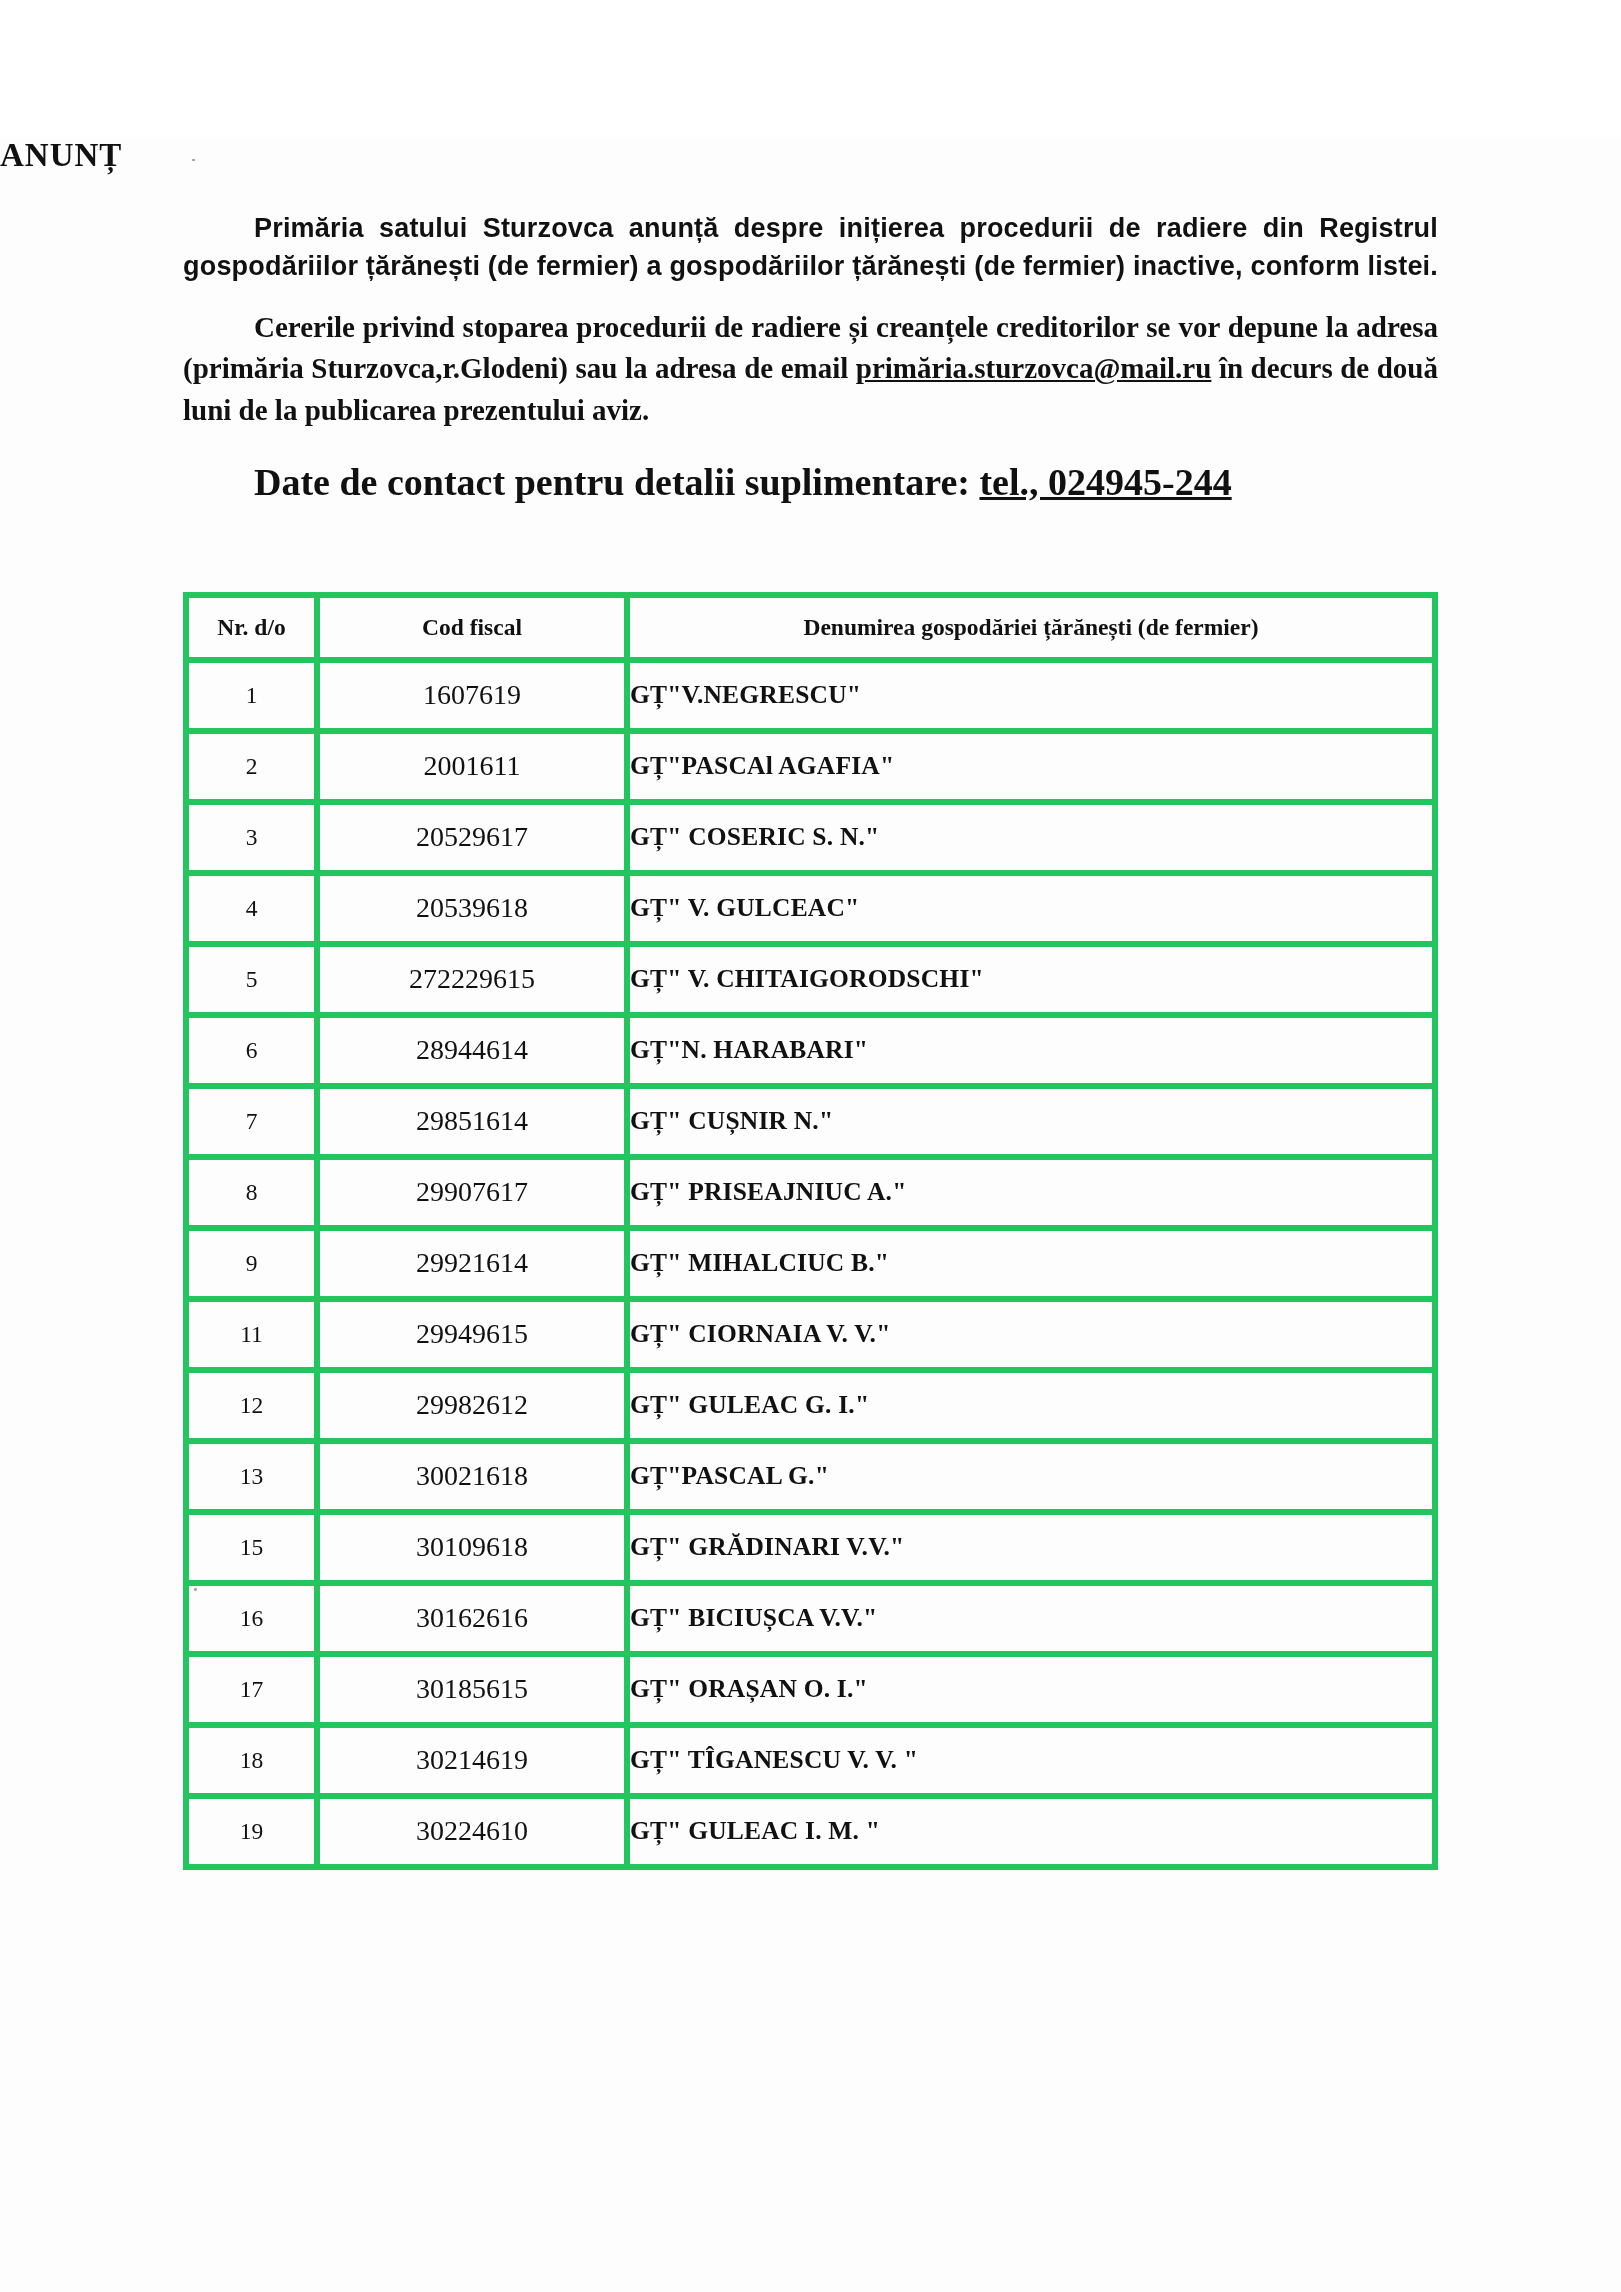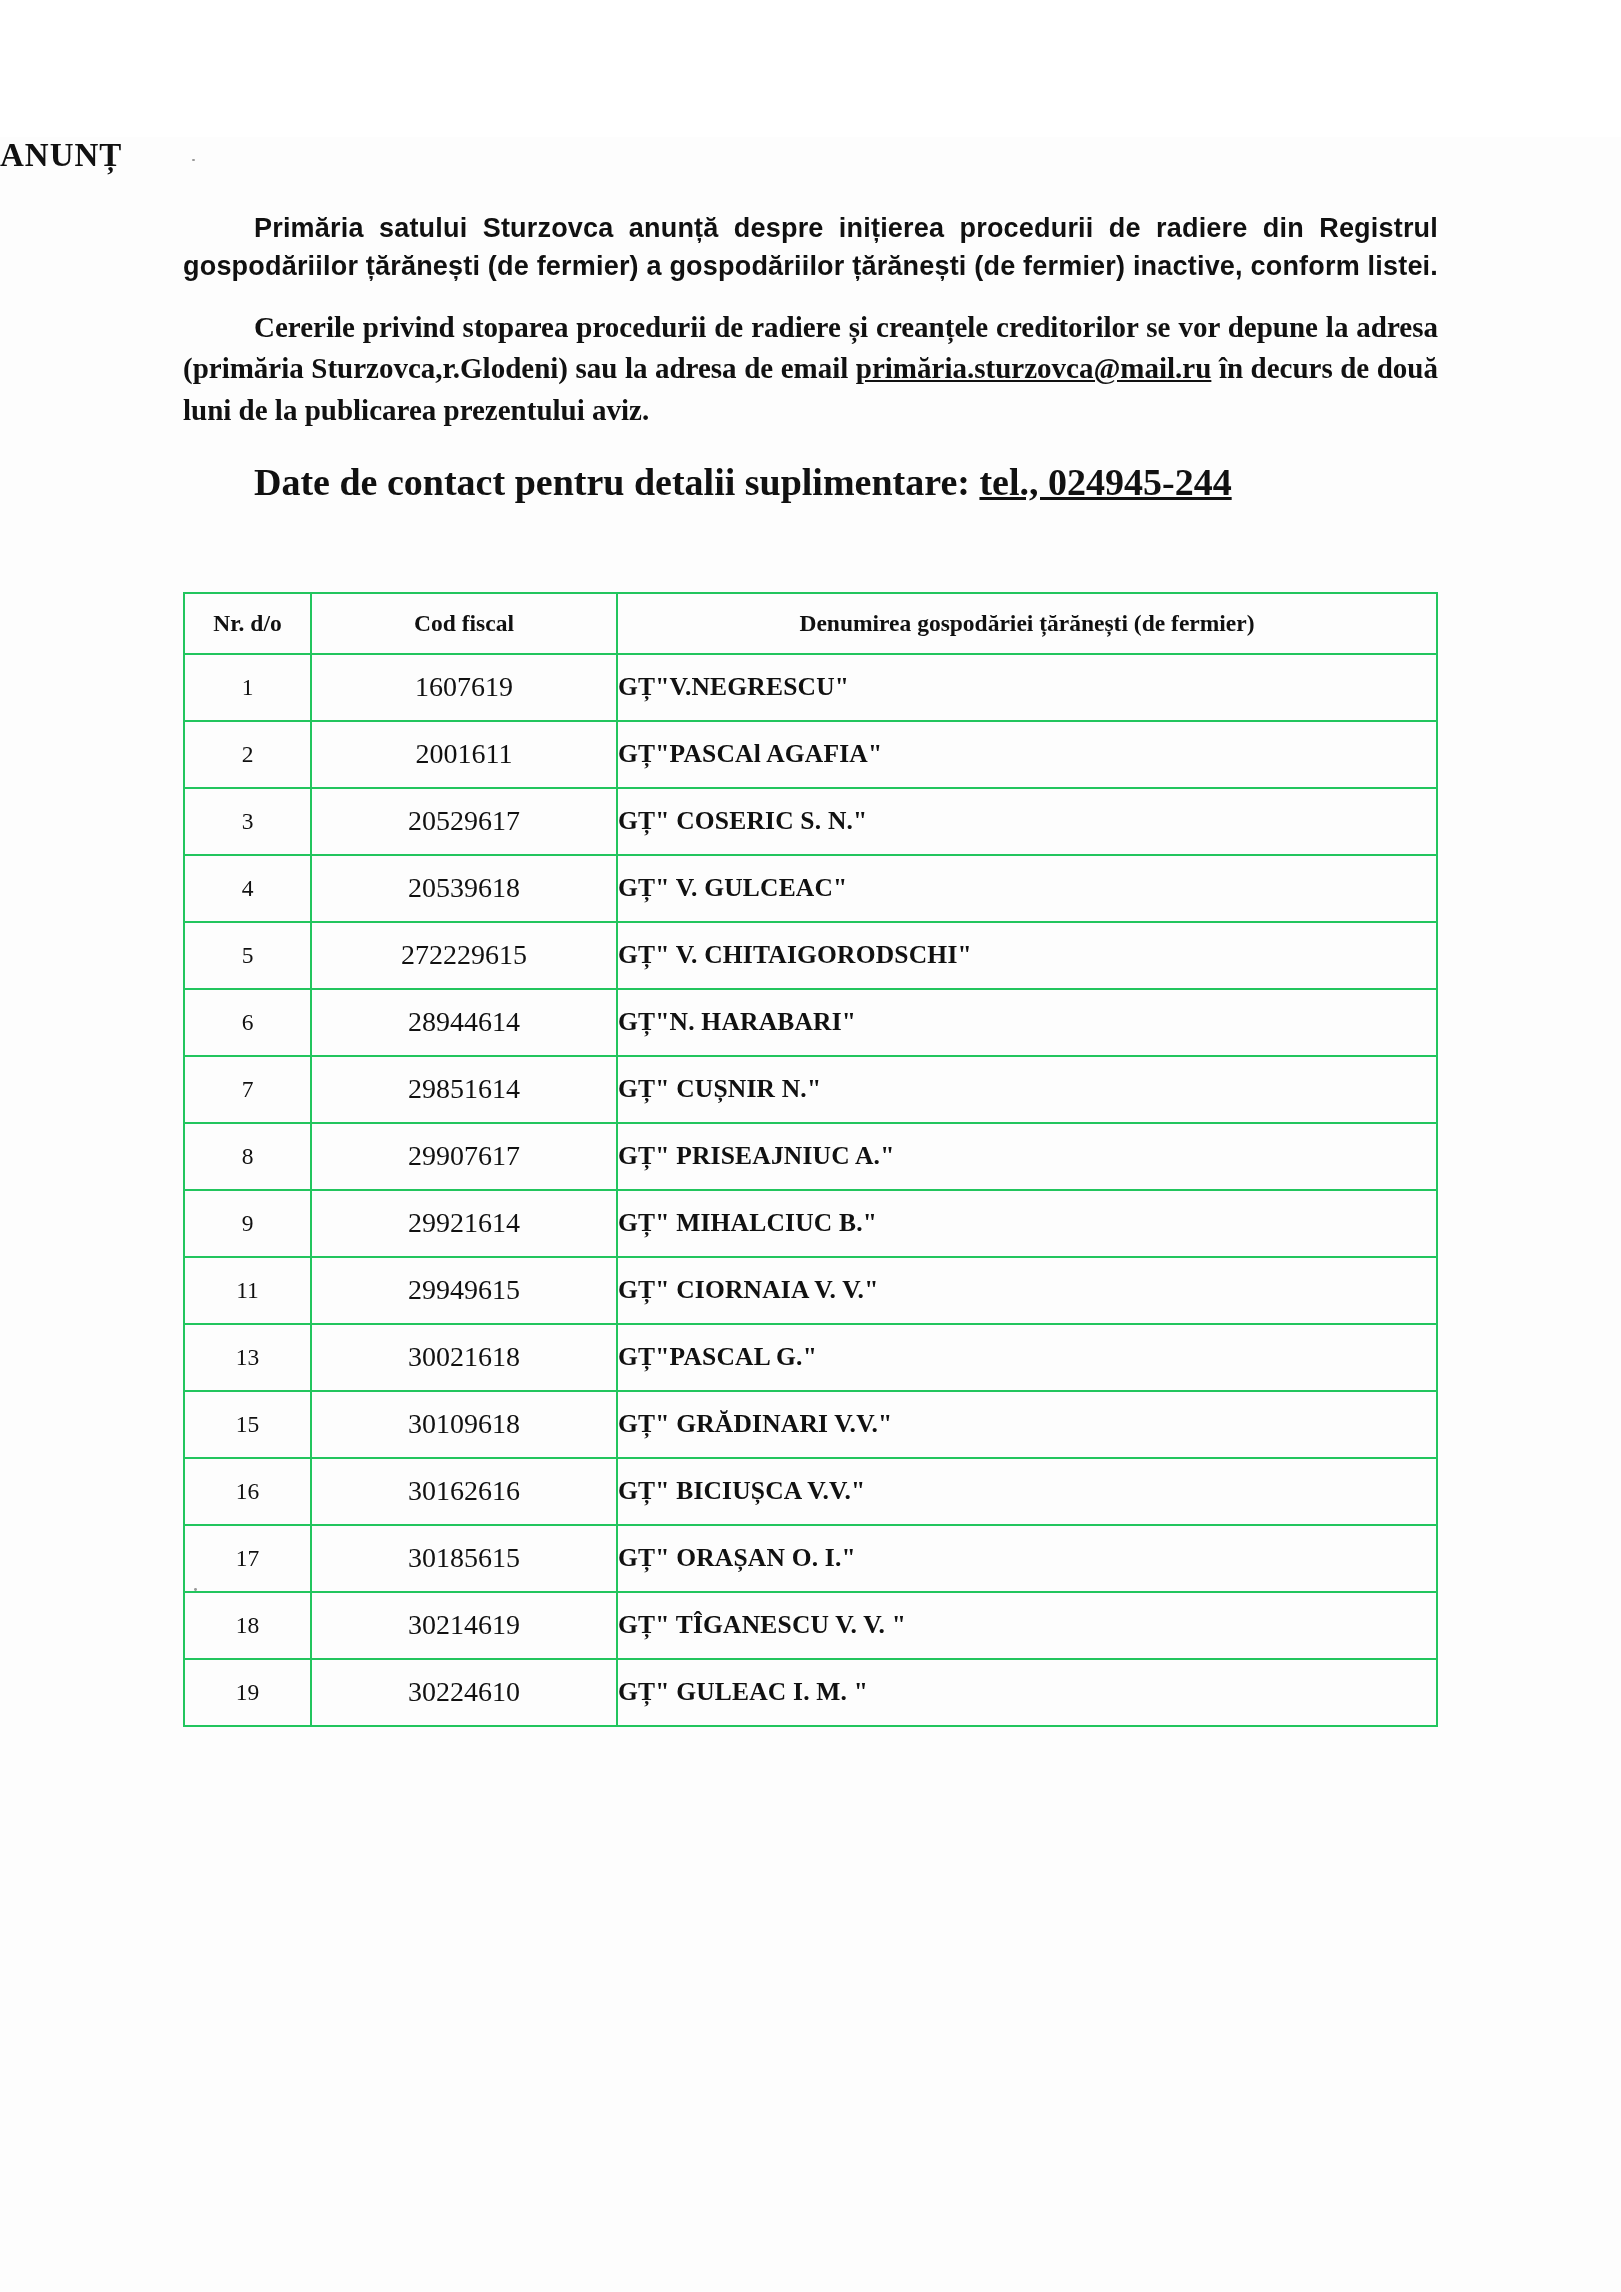--- a/index.html
+++ b/index.html
@@ -65,21 +65,21 @@
     text-decoration: underline;
     white-space: nowrap;
   }
   table.reg {
     border-collapse: collapse;
     width: 1255px;
     margin: 88px auto 0 auto;
     table-layout: fixed;
   }
   table.reg td, table.reg th {
-    border: 2px solid #22c55e;
+    border: 6px solid #22c55e;
     padding: 0;
     vertical-align: middle;
   }
   table.reg thead th {
     font-weight: 700;
     font-size: 23.5px;
     text-align: center;
     height: 59px;
     font-family: "Liberation Serif", serif;
   }
@@ -185,20 +185,25 @@
           <td class="c-nr">9</td>
           <td class="c-cod">29921614</td>
           <td class="c-den">GȚ" MIHALCIUC B."</td>
         </tr>
         <tr>
           <td class="c-nr">11</td>
           <td class="c-cod">29949615</td>
           <td class="c-den">GȚ" CIORNAIA V. V."</td>
         </tr>
         <tr>
+          <td class="c-nr">12</td>
+          <td class="c-cod">29982612</td>
+          <td class="c-den">GȚ" GULEAC G. I."</td>
+        </tr>
+        <tr>
           <td class="c-nr">13</td>
           <td class="c-cod">30021618</td>
           <td class="c-den">GȚ"PASCAL G."</td>
         </tr>
         <tr>
           <td class="c-nr">15</td>
           <td class="c-cod">30109618</td>
           <td class="c-den">GȚ" GRĂDINARI V.V."</td>
         </tr>
         <tr>

